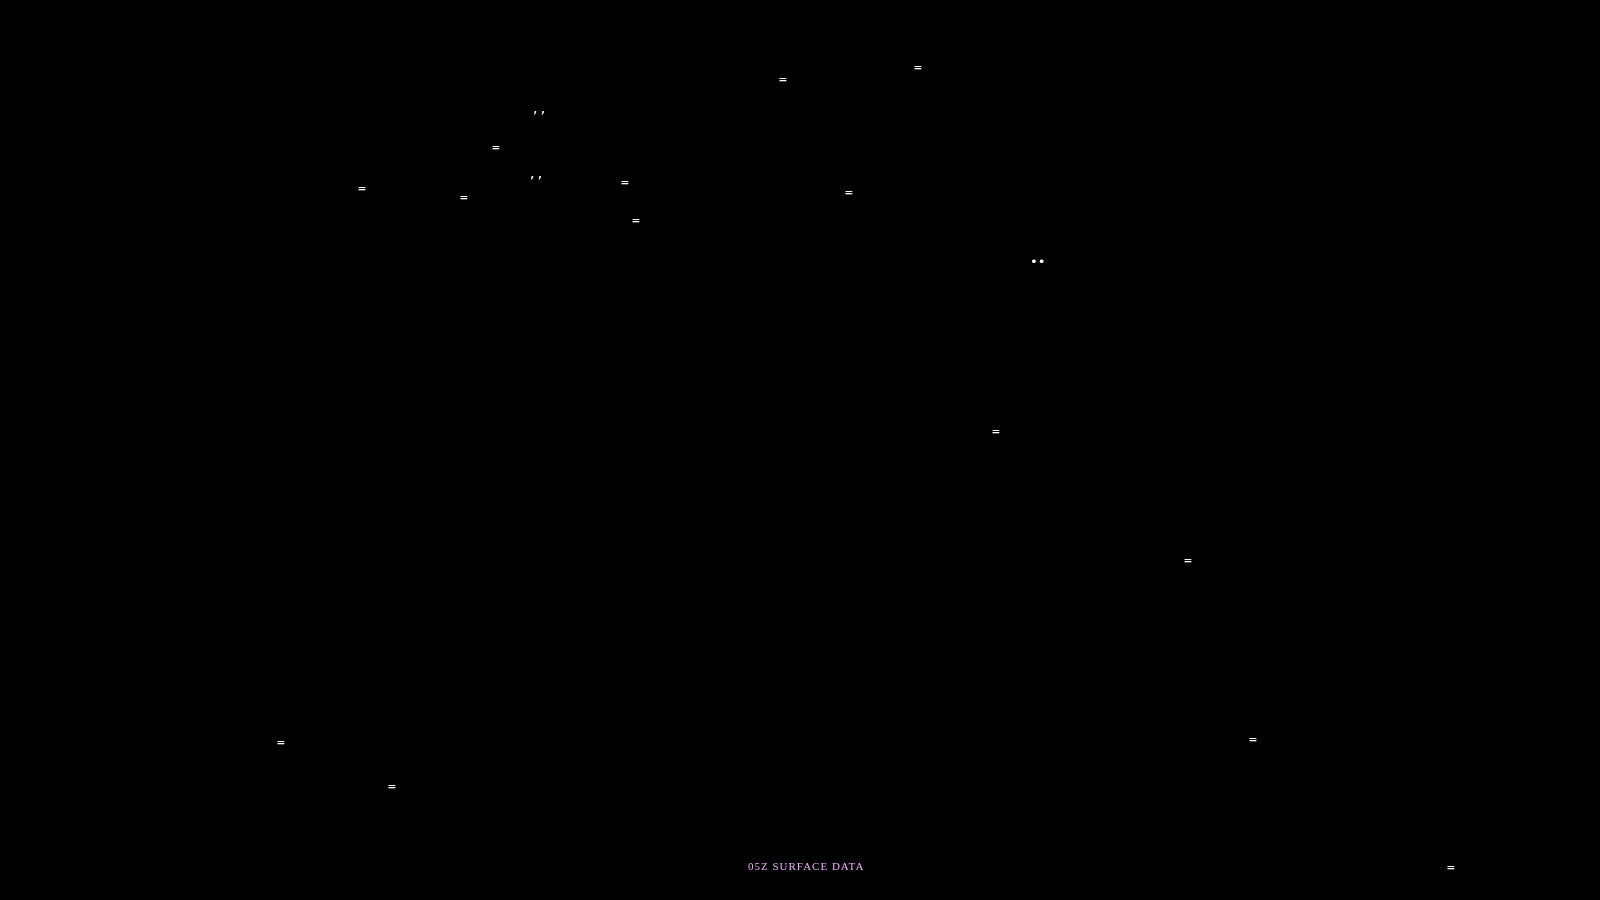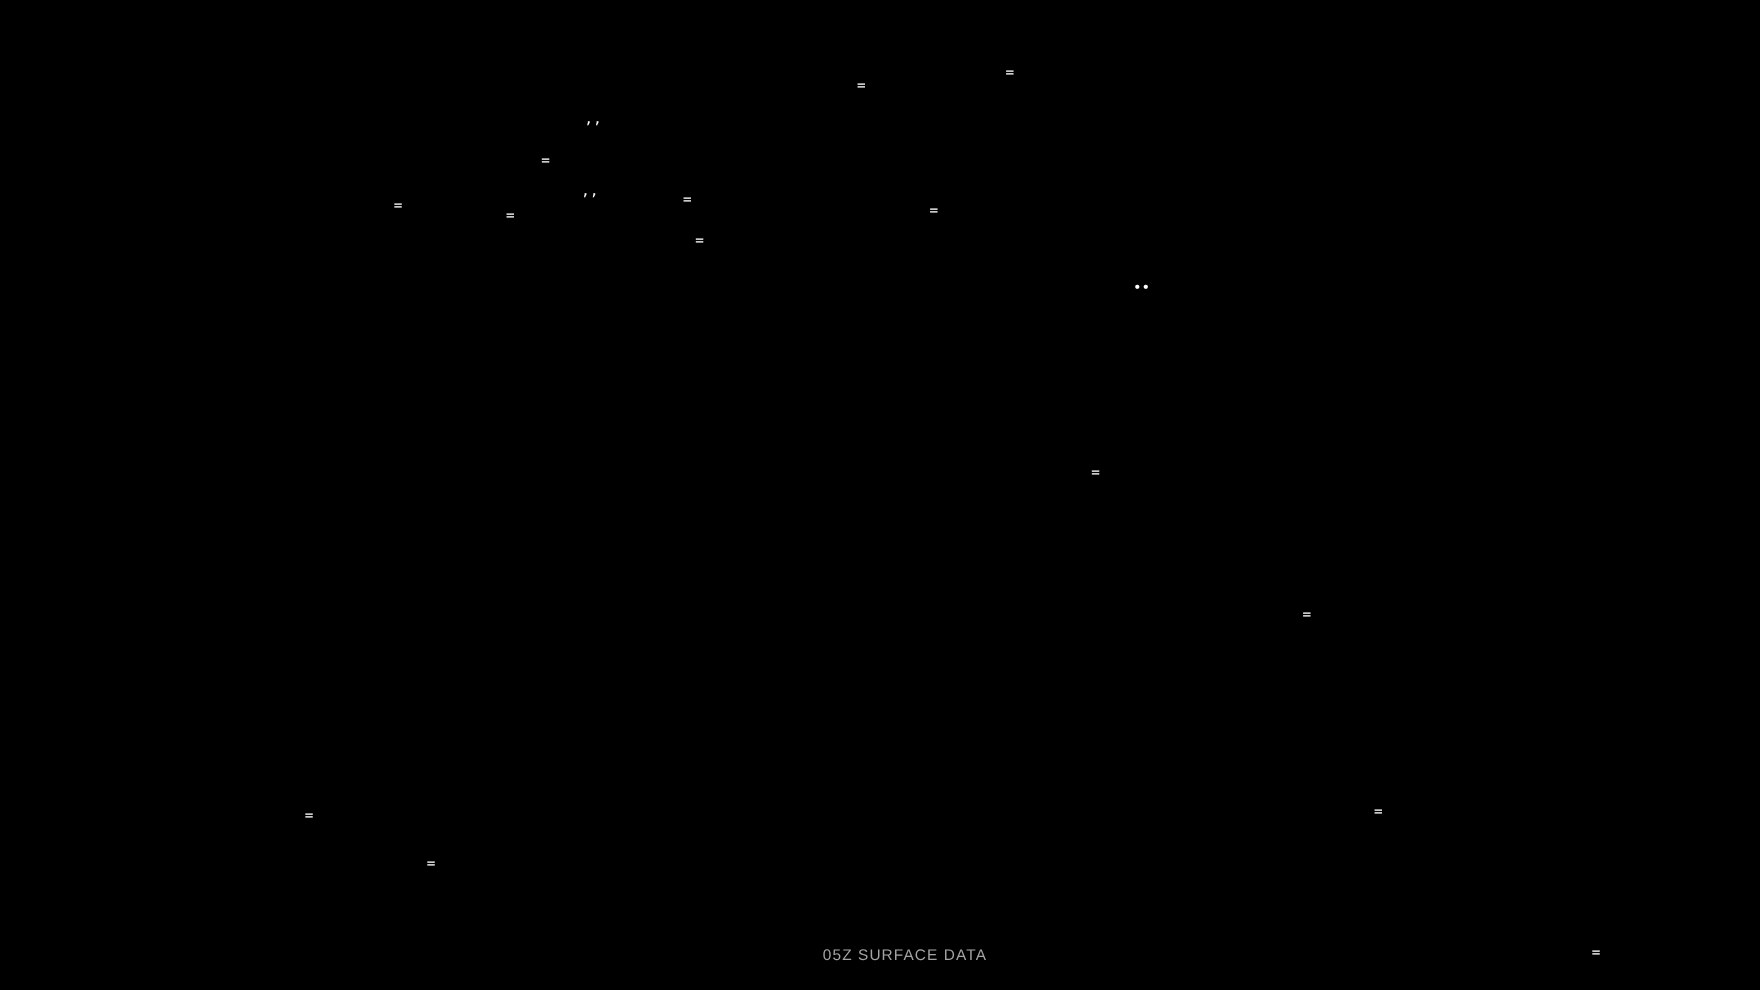--- a/index.html
+++ b/index.html
@@ -20,23 +20,23 @@
     color: #ffffff;
     font-family: "DejaVu Sans Mono", monospace;
     font-size: 13px;
     line-height: 1;
     letter-spacing: 0px;
     white-space: pre;
     user-select: none;
   }
   .caption {
     position: absolute;
-    color: #a3a3a3;
-    font-family: Liberation Sans, sans-serif;
-    font-size: 14px;
+    color: #f0abfc;
+    font-family: Liberation Serif, serif;
+    font-size: 11px;
     letter-spacing: 1px;
     white-space: pre;
   }
 </style>
 </head>
 <body>
 
 <div id="screen">
   <div id="plots">
       <div class="marker" style="left: 914px; top: 60px;">=</div>

